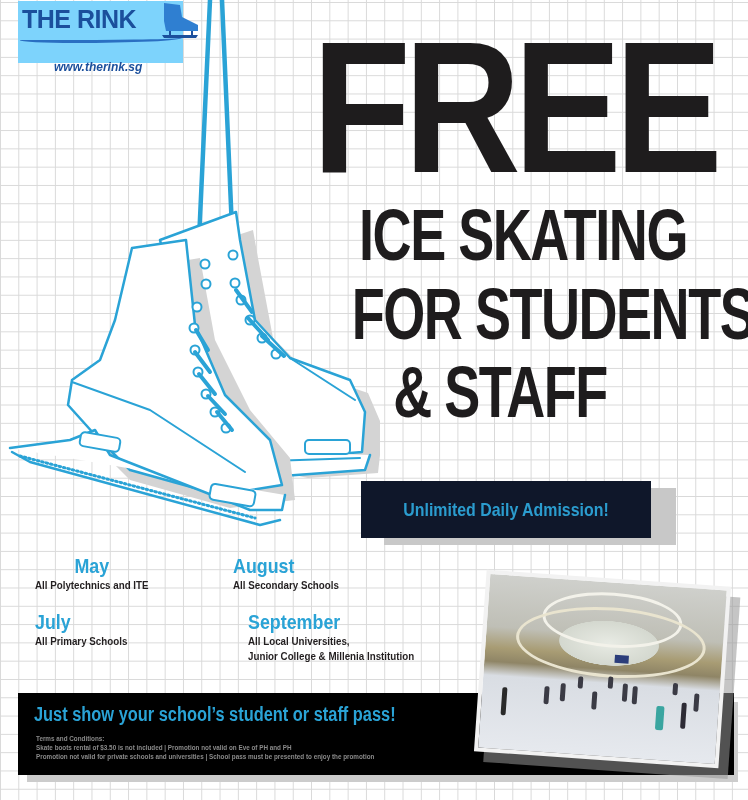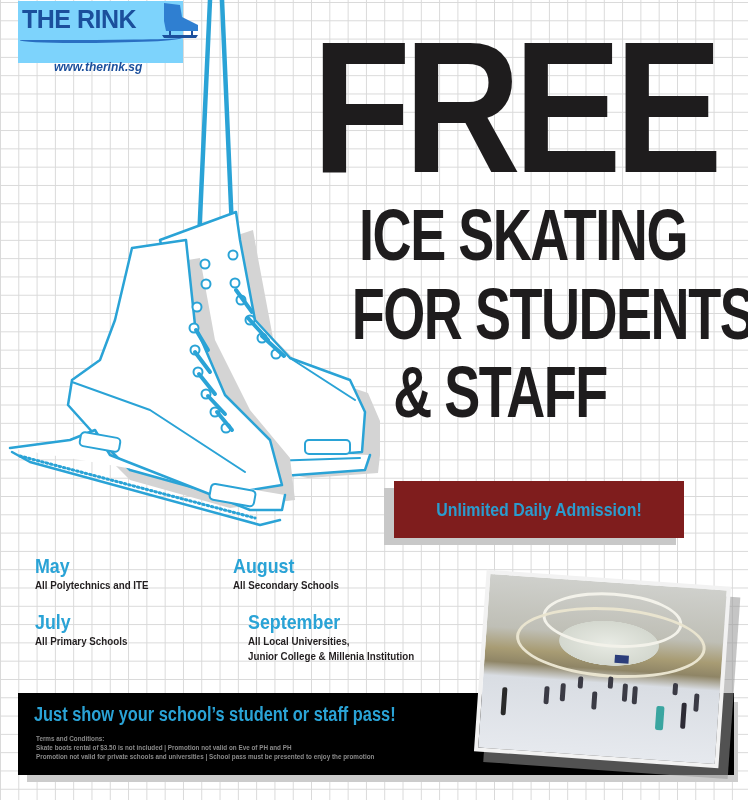--- a/index.html
+++ b/index.html
@@ -40,21 +40,21 @@
     transform: scaleX(0.86); transform-origin: left top; height: 170px; line-height: 170px; }
   .h-ice { left: 298px; top: 198px; width: 450px; font-size: 73px; letter-spacing: -2px;
     transform: scaleX(0.74); transform-origin: center top; }
   .h-for { left: 292px; top: 277px; width: 460px; font-size: 73px; letter-spacing: -2px;
     transform: scaleX(0.74); transform-origin: center top; }
   .h-staff { left: 300px; top: 355px; width: 400px; font-size: 73px; letter-spacing: -2px;
     transform: scaleX(0.74); transform-origin: center top; }
 
   
   .adm-shadow { left: 384px; top: 488px; width: 292px; height: 57px; background: #c8c8c8; }
-  .adm-box { left: 394px; top: 481px; width: 290px; height: 57px; background: #7f1d1d; }
+  .adm-box { left: 361px; top: 481px; width: 290px; height: 57px; background: #0f172a; }
   .adm-text {
     position: absolute; left: 0; top: 0; width: 100%; height: 100%;
     display: flex; align-items: center; justify-content: center;
     color: #2b9cce; font-weight: bold; font-size: 18.5px;
     transform: scaleX(0.86);
   }
 
   
   .month { color: #2aa3d6; font-weight: bold; font-size: 21px; line-height: 1; transform: scaleX(0.85); transform-origin: left top; white-space: nowrap; }
   .mdesc { color: #231f20; font-weight: bold; font-size: 11.5px; line-height: 15px; transform: scaleX(0.85); transform-origin: left top; white-space: nowrap; }
@@ -155,21 +155,21 @@
 <div class="abs headline h-free">FREE</div>
 <div class="abs headline h-ice">ICE SKATING</div>
 <div class="abs headline h-for">FOR STUDENTS</div>
 <div class="abs headline h-staff">&amp; STAFF</div>
 
 <div class="abs adm-shadow"></div>
 <div class="abs adm-box">
   <div class="adm-text">Unlimited Daily Admission!</div>
 </div>
 
-<div class="abs" style="left:35px; top:555px;">
+<div class="abs" style="left:35px; top:555px;text-align:center;">
   <div class="month">May</div>
   <div class="mdesc" style="margin-top:2px;">All Polytechnics and ITE</div>
 </div>
 <div class="abs" style="left:35px; top:611px;">
   <div class="month">July</div>
   <div class="mdesc" style="margin-top:2px;">All Primary Schools</div>
 </div>
 <div class="abs" style="left:233px; top:555px;">
   <div class="month">August</div>
   <div class="mdesc" style="margin-top:2px;">All Secondary Schools</div>

